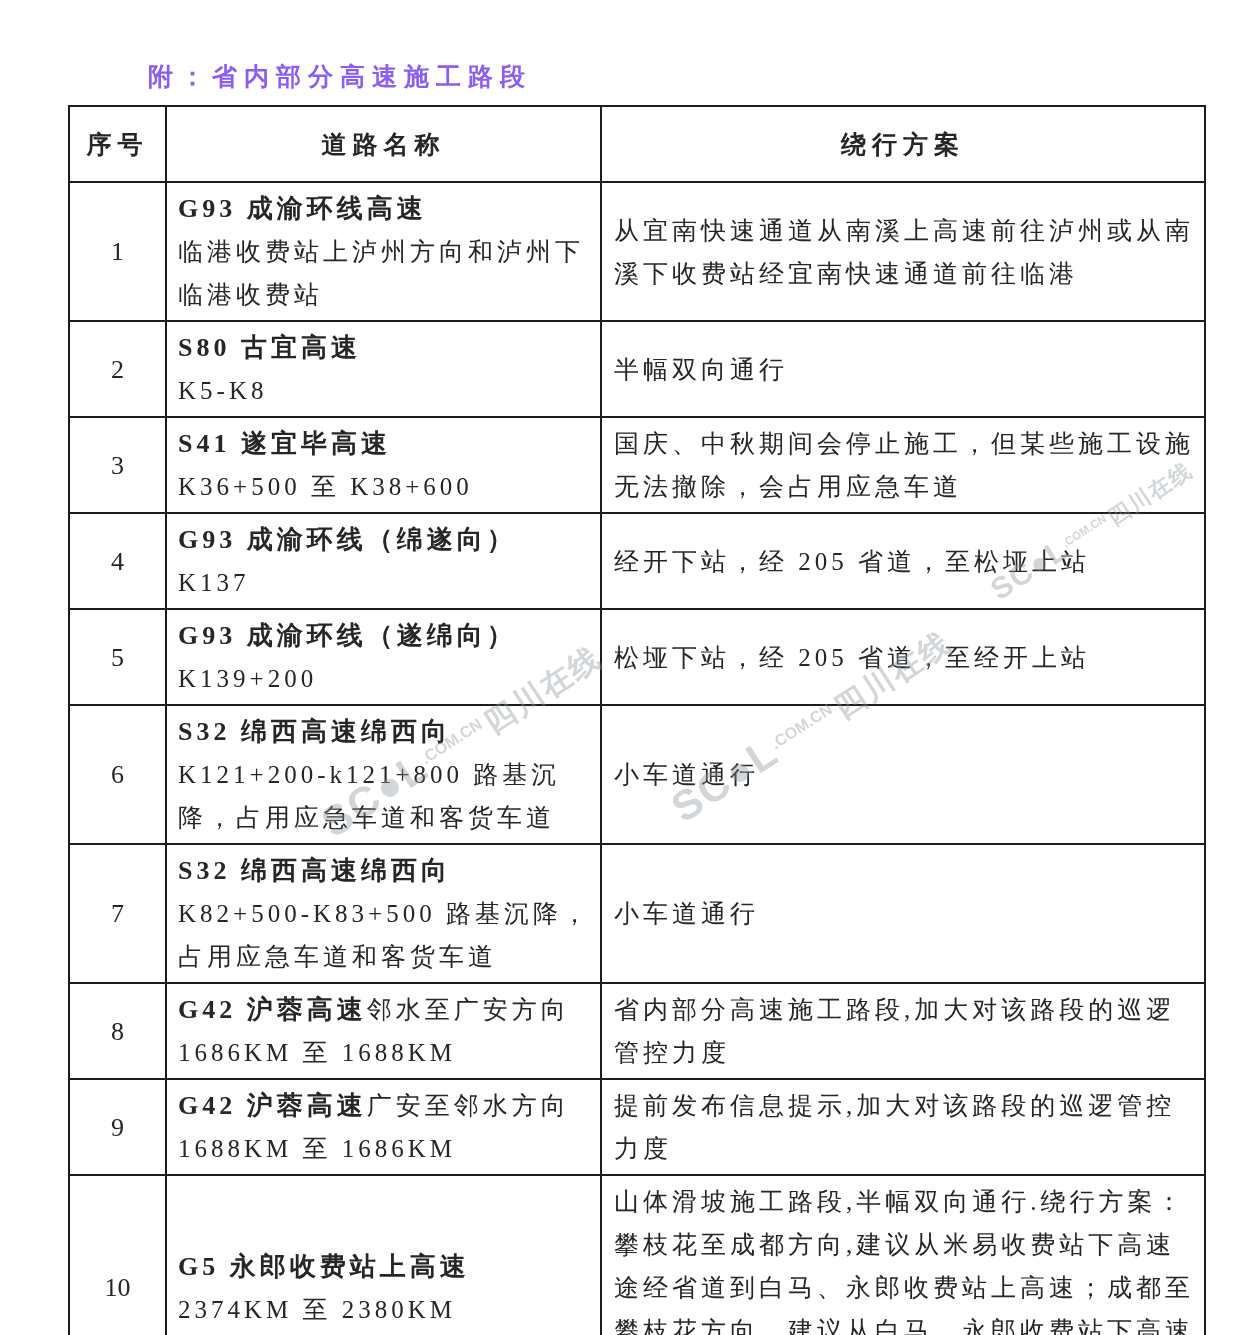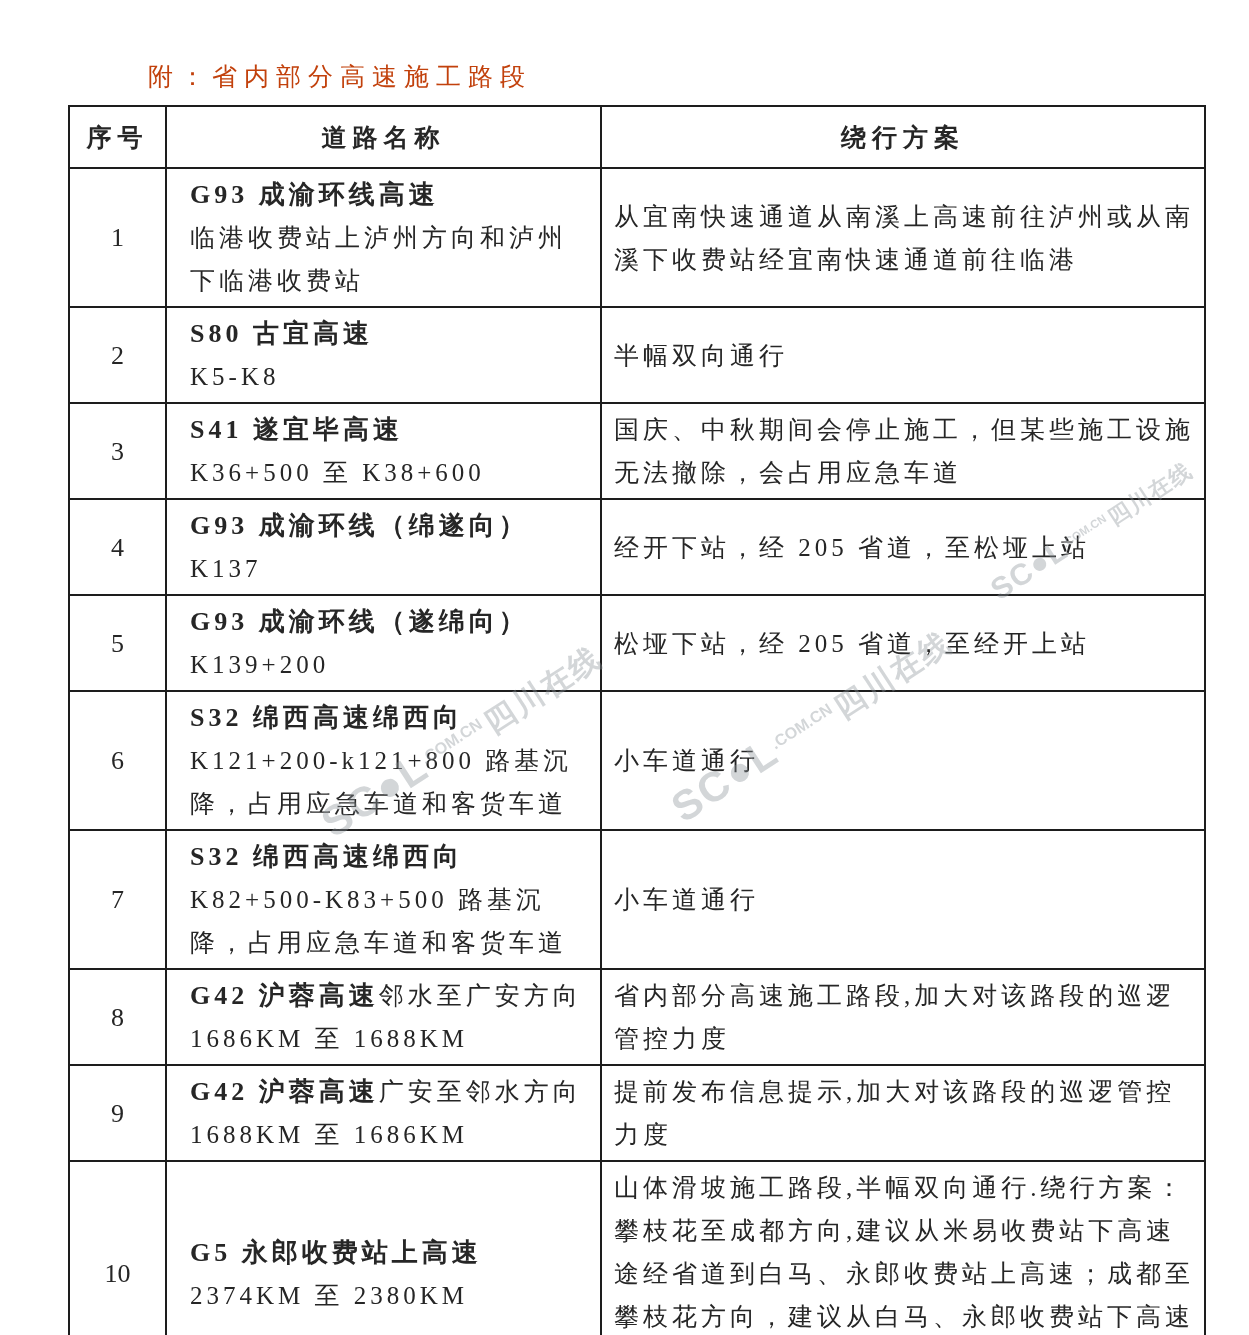--- a/index.html
+++ b/index.html
@@ -6,22 +6,22 @@
   .page{
     position:relative;
     width:1249px;height:1335px;
     background:#ffffff;
     overflow:hidden;
     font-family:"Liberation Serif","DejaVu Serif",serif;
     color:#242424;
   }
   .doc-title{
     position:absolute;left:148px;top:60px;
-    font-size:25px;letter-spacing:7px;font-weight:400;
-    color:#c2410c;
+    font-size:25px;letter-spacing:7px;font-weight:700;
+    color:#8b5cf6;
   }
   table.roads{
     position:absolute;left:68px;top:105px;
     width:1136px;
     border-collapse:collapse;
     table-layout:fixed;
   }
   col.c1{width:97px;}
   col.c2{width:435px;}
   col.c3{width:604px;}
@@ -30,30 +30,30 @@
     vertical-align:middle;
     font-size:25px;
     line-height:43px;
     color:#262626;
   }
   .roads th{
     font-weight:bold;
     letter-spacing:6px;
     height:60px;
     text-align:center;
-    padding:0;
+    padding:7px;
   }
   td.num{
     text-align:center;
     font-size:26px;
     letter-spacing:0;
     padding:0;
   }
   td.name{
-    padding:4px 8px 4px 23px;
+    padding:4px 8px 4px 11px;
     letter-spacing:4px;
   }
   td.det{
     padding:4px 8px 4px 12px;
     letter-spacing:4px;
     border-radius:17px;
   }
   .nb{font-weight:bold;font-size:26px;letter-spacing:4px;}
   .ns{font-weight:normal;margin-top:20px;}
   .nr{display:block;font-weight:normal;}

